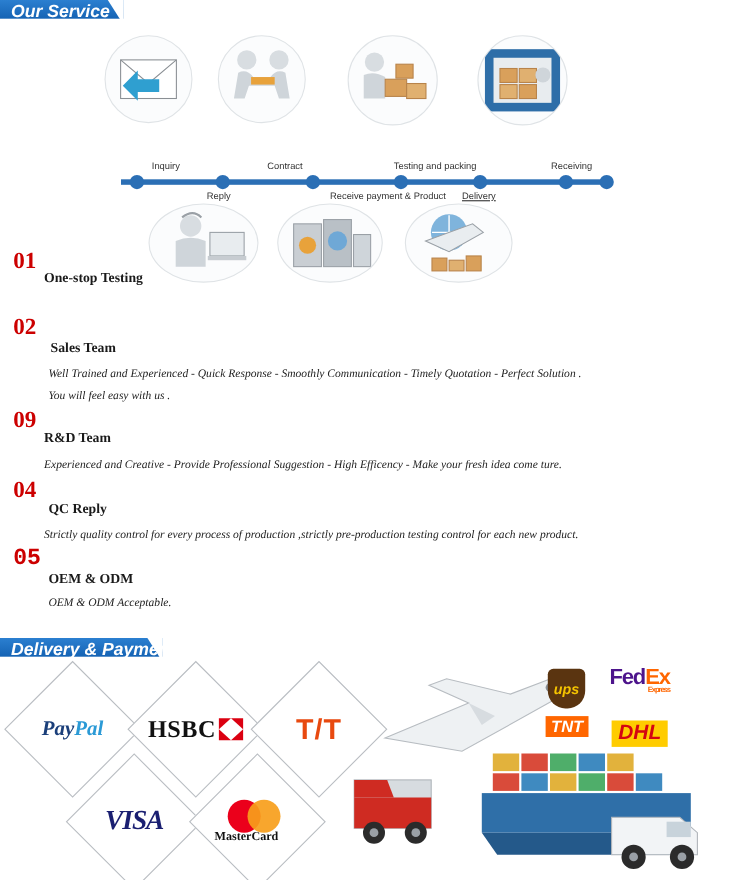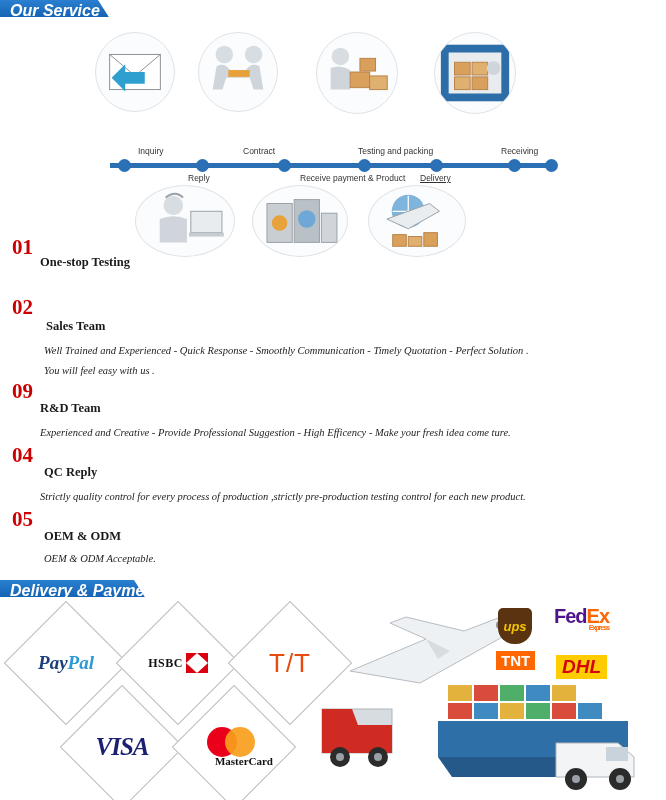--- a/index.html
+++ b/index.html
@@ -63,21 +63,21 @@
   .lbl {
     position: absolute;
     font-size: 8.5px;
     color: #333;
     white-space: nowrap;
   }
   .lbl-top { top: 124px; }
   .lbl-bot { top: 151px; }
 
   
-  .list { position: absolute; left: 0; top: 235px; width: 560px; }
+  .list { position: absolute; left: 0; top: 225px; width: 560px; }
   .item { position: relative; margin-bottom: 2px; }
   .num {
     position: absolute;
     left: 12px;
     color: #cc0000;
     font-size: 21px;
     font-weight: bold;
     font-family: "Liberation Serif", serif;
   }
   .head {
@@ -106,34 +106,34 @@
   .dia-in {
     position: absolute;
     width: 88px; height: 88px;
     display: flex; align-items: center; justify-content: center;
     pointer-events: none;
   }
   .paypal { font-family: "Liberation Serif", serif; font-size: 19px; font-style: italic; font-weight: bold; }
   .paypal .p1 { color: #1b3f7a; text-align: right; }
   .paypal .p2 { color: #2b9ad6; }
   .hsbc-wrap { display: flex; align-items: center; }
-  .hsbc-txt { font-family: "Liberation Serif", serif; font-size: 12px; font-weight: bold; color: #111; letter-spacing: .5px; }
+  .hsbc-txt { font-family: "Liberation Serif", serif; font-size: 22px; font-weight: bold; color: #111; letter-spacing: .5px; }
   .hsbc-mark { width: 22px; height: 20px; margin-left: 3px; position: relative; background: #fff; }
   .hsbc-mark::before, .hsbc-mark::after {
     content:""; position:absolute; top:0; width:0; height:0;
   }
   .hsbc-mark::before { left:0; border-top:10px solid #db0011; border-bottom:10px solid #db0011; border-right:11px solid transparent; }
   .hsbc-mark::after { right:0; border-top:10px solid #db0011; border-bottom:10px solid #db0011; border-left:11px solid transparent; }
-  .tt { font-family: "Liberation Sans", sans-serif; font-size: 26px; font-weight: normal; color: #e8490f; letter-spacing: 1px; text-align: right; }
+  .tt { font-family: "Liberation Sans", sans-serif; font-size: 26px; font-weight: bold; color: #e8490f; letter-spacing: 1px; text-align: right; }
   .visa { font-family: "Liberation Serif", serif; font-size: 25px; font-weight: bold; font-style: italic; color: #1a1f71; letter-spacing: -1px; }
   .mc { position: relative; width: 78px; height: 40px; }
   .mc-c1, .mc-c2 { position: absolute; top: 0; width: 30px; height: 30px; border-radius: 50%; }
   .mc-c1 { left: 12px; background: #eb001b; }
   .mc-c2 { left: 30px; background: #f79e1b; opacity: .92; }
-  .mc-txt { position: absolute; top: 28px; left: 0; width: 78px; text-align: right;
+  .mc-txt { position: absolute; top: 28px; left: 0; width: 78px; text-align: left;
             font-family: "Liberation Serif", serif; font-size: 11px; font-weight: bold; color: #111; }
 
   .courier { position: absolute; font-weight: bold; font-family: "Liberation Sans", sans-serif; }
   .ups {
     width: 34px; height: 36px; border-radius: 5px 5px 16px 16px;
     background: #5a3410; color: #f5c400; font-size: 13px;
     display:flex; align-items:center; justify-content:center;
     font-style: italic;
   }
   .fedex { font-size: 20px; letter-spacing: -1px; }
@@ -261,21 +261,21 @@
       <div class="body" style="position:absolute; left:40px; top:46px;">Experienced and Creative - Provide Professional Suggestion - High Efficency - Make your fresh idea come ture.</div>
     </div>
 
     <div class="item" style="height:62px;">
       <div class="num" style="top:0px;">04</div>
       <div class="head" style="position:absolute; left:44px; top:22px;">QC Reply</div>
       <div class="body" style="position:absolute; left:40px; top:46px;">Strictly quality control for every process of  production ,strictly pre-production testing control for each new product.</div>
     </div>
 
     <div class="item" style="height:60px;">
-      <div class="num" style="top:0px;">05</div>
+      <div class="num" style="top:0px;font-family:Liberation Mono, monospace;">05</div>
       <div class="head" style="position:absolute; left:44px; top:22px;">OEM &amp; ODM</div>
       <div class="body" style="position:absolute; left:44px; top:44px;">OEM &amp; ODM  Acceptable.</div>
     </div>
   </div>
 
   <div class="banner" style="left:0; top:580px; width:148px;">
     <span>Delivery &amp; Payment</span>
   </div>
 
   <div class="pay">
@@ -325,21 +325,21 @@
     <div class="courier ups" style="left:498px; top:5px;">
       <span>ups</span>
     </div>
     <div class="courier fedex" style="left:554px; top:2px;">
       <span class="fe">Fed</span><span class="ex">Ex</span>
       <div class="fedex-sub">Express</div>
     </div>
     <div class="courier ems" style="left:556px; top:28px;">
       <span>EMS</span>
     </div>
-    <div class="courier tnt" style="left:496px; top:48px;">
+    <div class="courier tnt" style="left:496px; top:48px;font-style:italic;">
       <span>TNT</span>
     </div>
     <div class="courier dhl" style="left:556px; top:52px;">
       <span>DHL</span>
     </div>
 
     <div class="graphic" style="left:318px; top:78px; width:348px; height:119px;">
       <svg viewBox="0 0 348 119" width="348" height="119">
 
         <rect x="120" y="40" width="190" height="36" fill="#2f6fa8"></rect>

